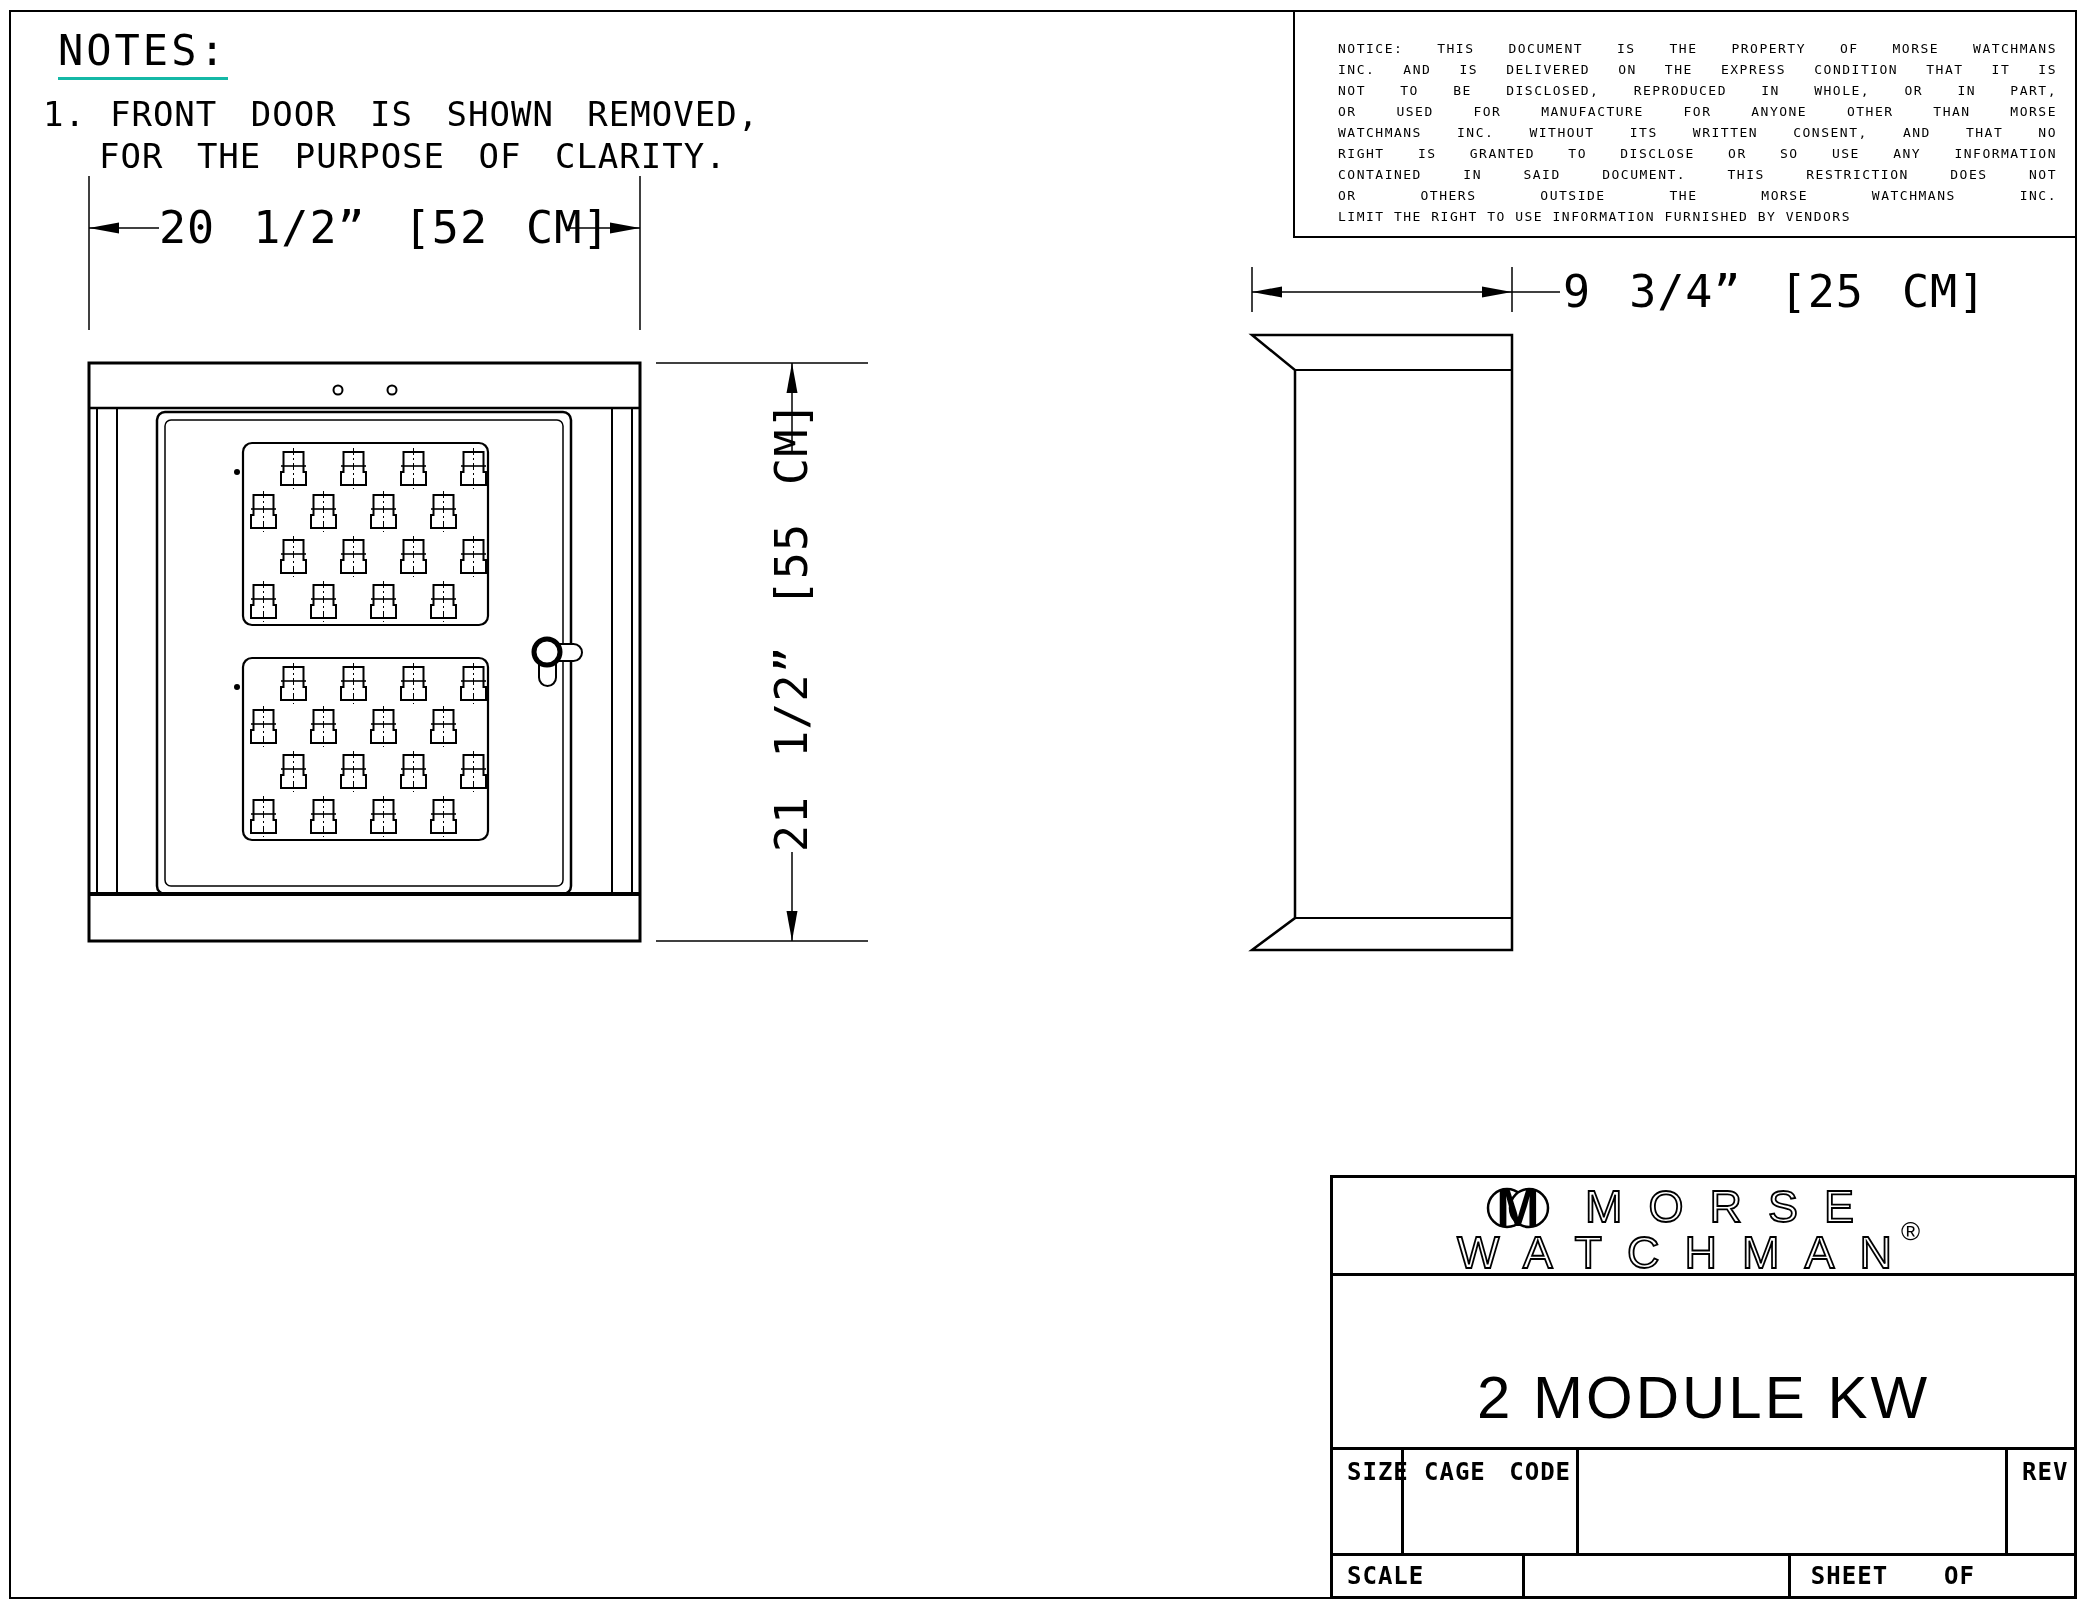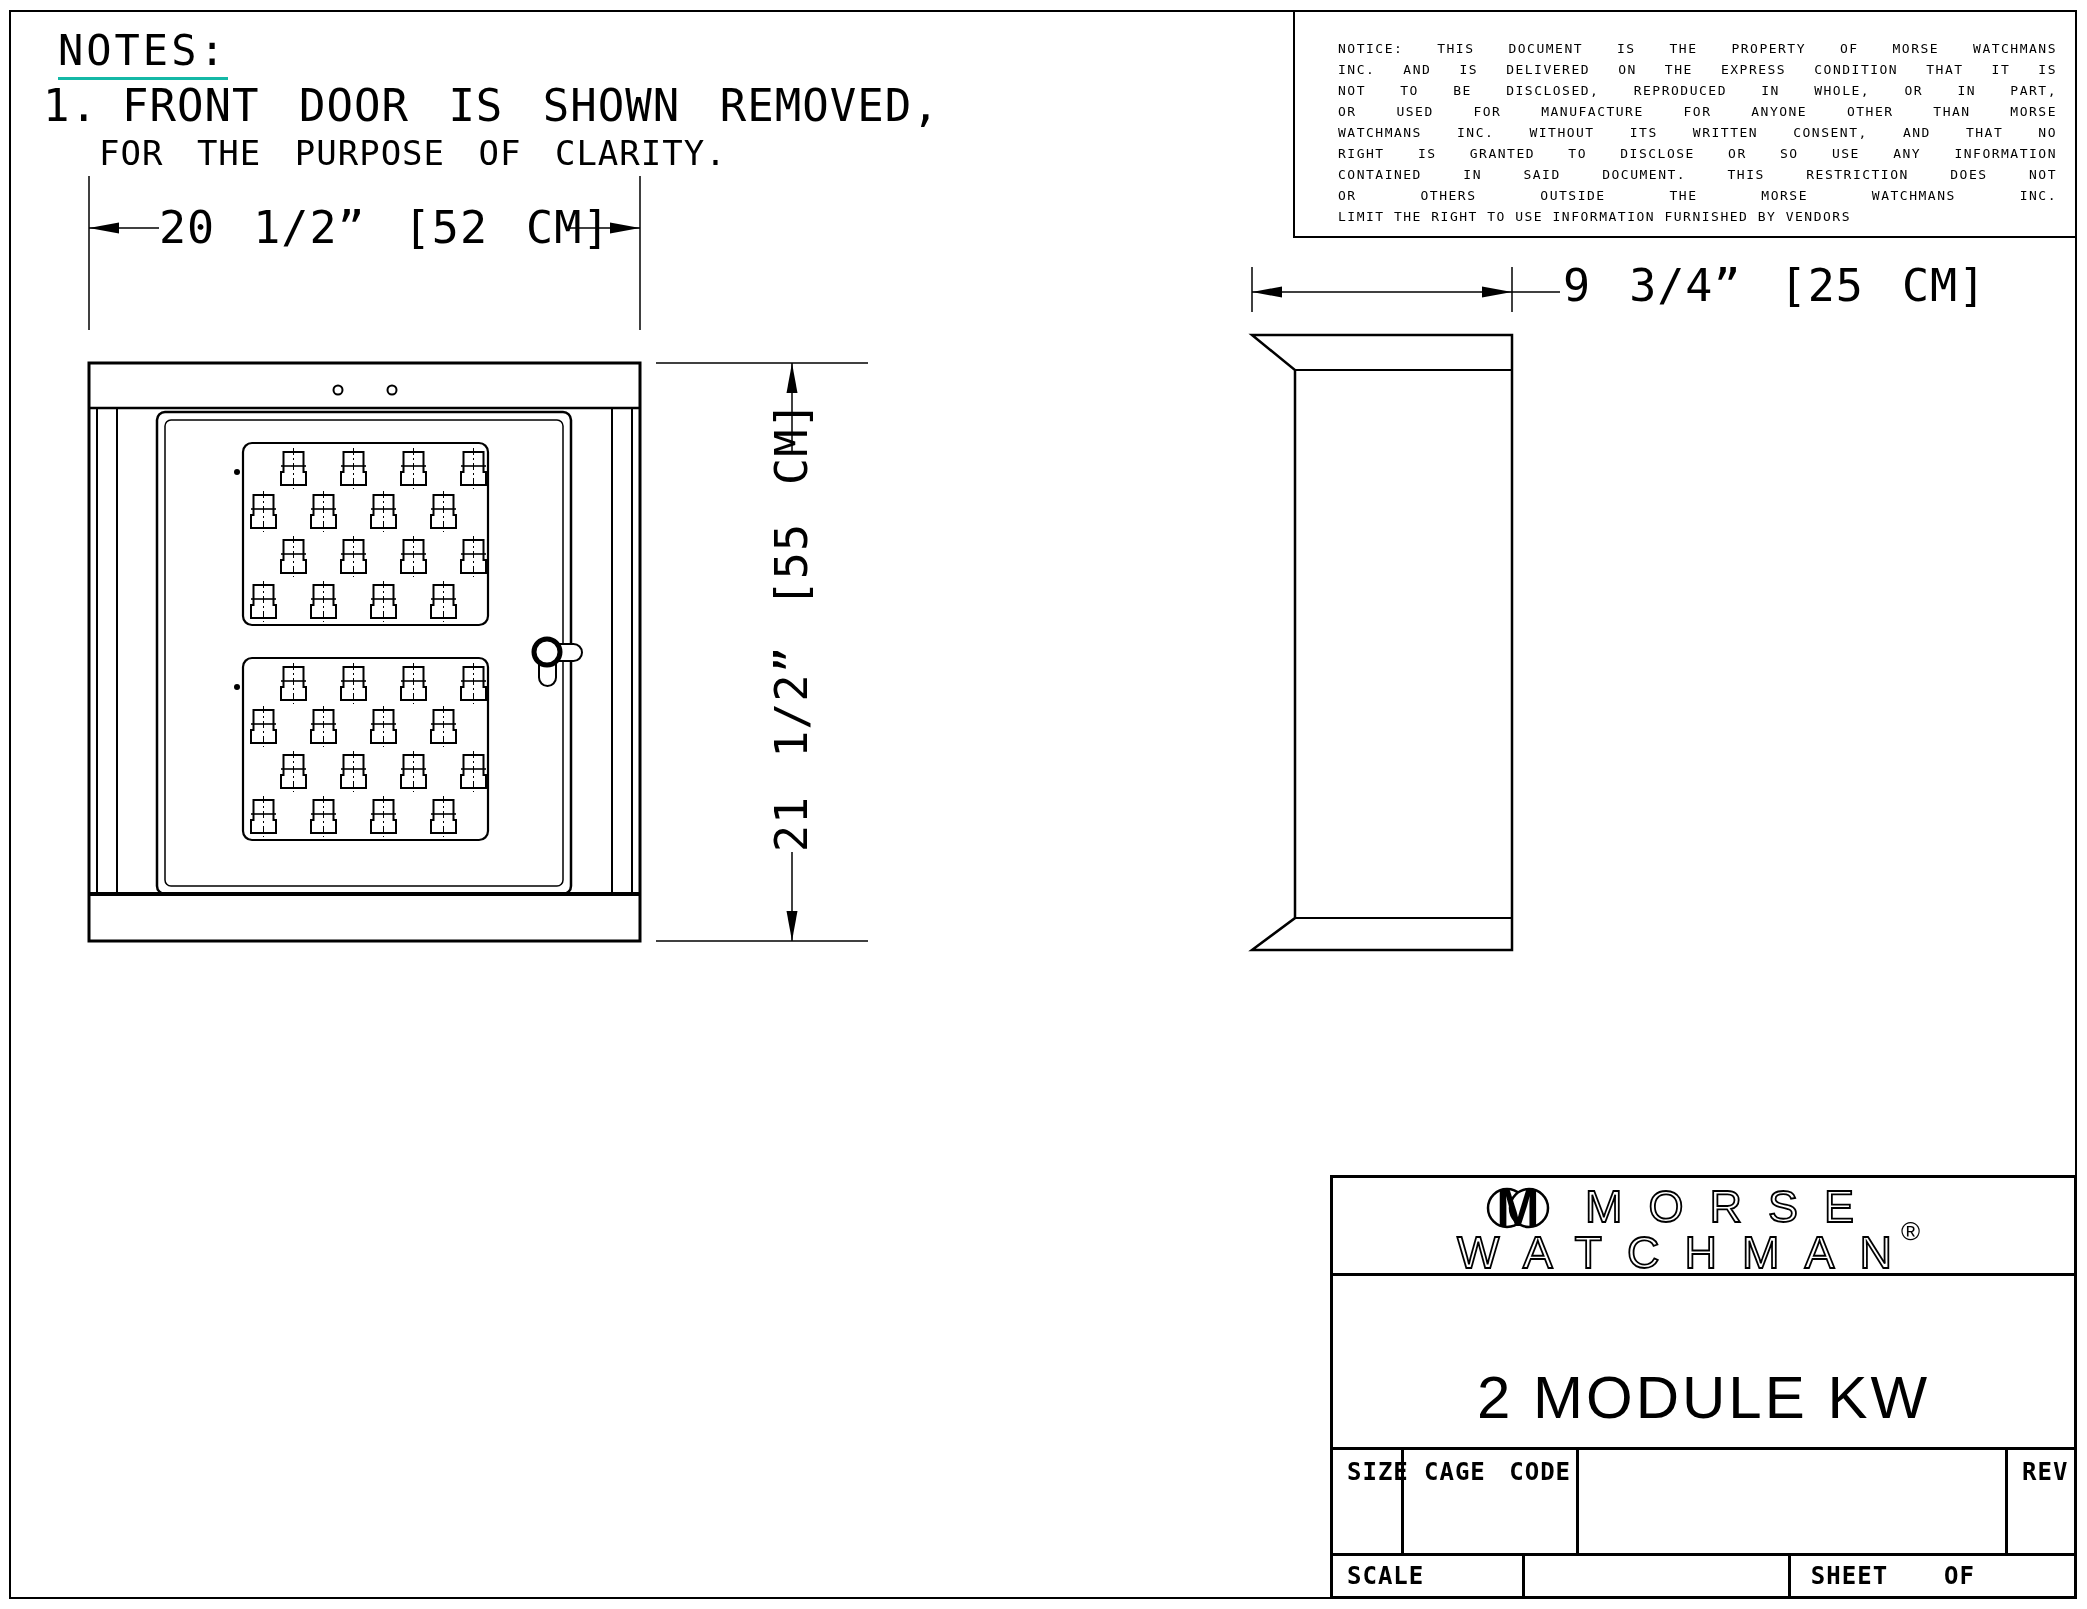--- a/index.html
+++ b/index.html
@@ -8,33 +8,33 @@
     font-family:"DejaVu Sans Mono",monospace;color:#000;overflow:hidden;
   }
   .abs{position:absolute;}
   
   #page-border{left:9px;top:10px;width:2068px;height:1589px;border:2.5px solid #000;box-sizing:border-box;}
   
   #drawing{left:0;top:0;width:2087px;height:1609px;}
   
   #notes{left:43px;top:26px;}
   #notes .heading{margin-left:15px;font-size:42px;letter-spacing:3px;border-bottom:3px solid #14b8a6;padding-bottom:2px;display:inline-block;}
-  #notes .note-line1{font-size:44px;letter-spacing:1px;word-spacing:12px;white-space:nowrap;}
+  #notes .note-line1{margin-top:14px;font-size:34px;letter-spacing:1px;word-spacing:12px;white-space:nowrap;}
   #notes .note-line1 .num{margin-right:24px;}
   #notes .note-line2{margin-left:56px;margin-top:2px;font-size:34px;letter-spacing:1px;word-spacing:12px;white-space:nowrap;}
   
   #notice{left:1293px;top:10px;width:784px;height:228px;border:2.5px solid #000;box-sizing:border-box;
           padding:26px 18px 0 43px;}
   #notice .nline{font-size:13px;line-height:21px;letter-spacing:1.5px;text-align:justify;text-align-last:justify;white-space:normal;}
   #notice .nline:last-child{text-align:left;text-align-last:left;}
   
   .dim{font-size:45px;word-spacing:10px;letter-spacing:1px;white-space:nowrap;line-height:46px;height:46px;}
   #dim-front-width{left:159px;top:205px;width:410px;text-align:center;background:#fff;}
   #dim-front-height{left:592px;top:629px;width:400px;text-align:center;background:#fff;transform:rotate(-90deg);}
-  #dim-side-depth{left:1563px;top:263px;width:420px;text-align:right;}
+  #dim-side-depth{left:1563px;top:269px;width:420px;text-align:right;}
   
   #title-block{left:1330px;top:1175px;width:747px;height:424px;border:3px solid #000;box-sizing:border-box;}
   #tb-logo-row{left:0;top:0;width:741px;height:95px;border-bottom:3px solid #000;box-sizing:content-box;display:flex;align-items:center;justify-content:center;}
   #tb-product-row{left:0;top:98px;width:741px;height:171px;border-bottom:3px solid #000;}
   .product-line{position:absolute;left:0;width:741px;text-align:center;font-family:"Liberation Sans",sans-serif;font-size:60px;letter-spacing:3px;white-space:nowrap;}
   #product-line1{top:22px;}
   #product-line2{top:87px;}
   #tb-size-row{left:0;top:272px;width:741px;height:103px;border-bottom:3px solid #000;display:flex;}
   #tb-scale-row{left:0;top:378px;width:642px;height:40px;display:flex;}
   .tb-cell{box-sizing:border-box;height:100%;}

